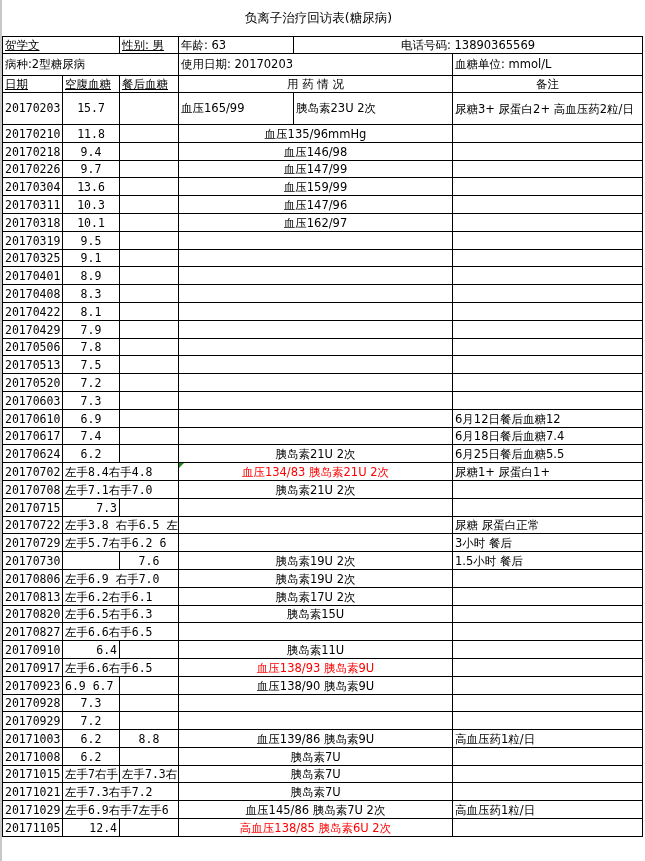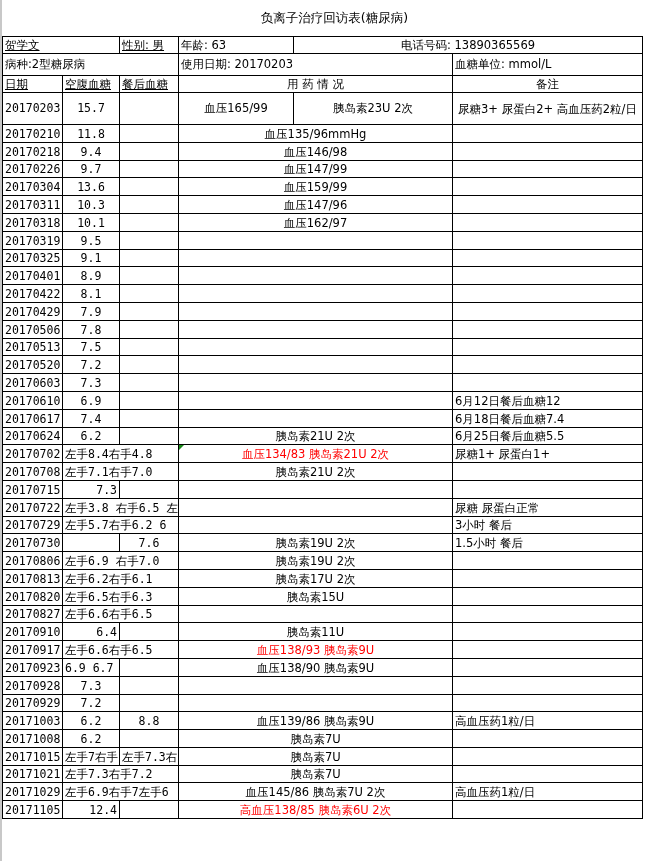--- a/index.html
+++ b/index.html
@@ -1,31 +1,31 @@
 <!DOCTYPE html>
 <html><head>
 <meta charset="utf-8">
 <style>
   html, body { margin:0; padding:0; background:#ffffff; }
   body { width:645px; height:861px; overflow:hidden; position:relative;
          font-family:"DejaVu Sans Mono","Liberation Mono",monospace; font-size:11.5px; color:#000; }
   .leftbar { position:absolute; left:0; top:0; width:2px; height:861px; background:#c8c8c8; }
-  .title { position:absolute; left:16px; top:0; width:607px; height:36px; line-height:36px;
+  .title { position:absolute; left:0; top:0; width:607px; height:36px; line-height:36px;
            text-align:center; font-family:"DejaVu Sans","Liberation Sans",sans-serif; font-size:12.5px;padding-left:15px; }
   table { position:absolute; left:2px; top:36px; border-collapse:collapse; table-layout:fixed; width:640px; }
   td { border:1px solid #000; padding:0 2px; white-space:nowrap; overflow:hidden; height:16.8px;
        line-height:15px; vertical-align:bottom; font-family:"DejaVu Sans","Liberation Sans",sans-serif; font-size:11.5px; }
   td.num { font-family:"DejaVu Sans Mono","Liberation Mono",monospace; font-size:11.5px; }
   td.c { text-align:center; }
   td.r { text-align:right; }
   td.red { color:#ff0000; }
   tr.h1 td { height:16px; }
   tr.h2 td { height:21px; vertical-align:middle;margin-top:46px; }
   tr.h3 td { height:16px; }
-  tr.tall td { height:31px; vertical-align:middle;text-align:center; }
+  tr.tall td { height:31px; vertical-align:middle; }
   td.wrap { white-space:normal; line-height:14px;margin-top:20px; }
   .ul { text-decoration:underline;margin-top:35px; }
   .greenmark { position:relative; }
   .greenmark::before { content:""; position:absolute; left:0; top:0; width:0; height:0;
        border-top:5px solid #1a8a1a; border-right:5px solid transparent; }
 </style>
 </head>
 <body>
 
 <div class="leftbar"></div>
@@ -124,20 +124,27 @@
         <td class=""></td>
       </tr>
       <tr>
         <td class="num">20170401</td>
         <td class="num c">8.9</td>
         <td class="num c"></td>
         <td class="c" colspan="2"></td>
         <td class=""></td>
       </tr>
       <tr>
+        <td class="num">20170408</td>
+        <td class="num c">8.3</td>
+        <td class="num c"></td>
+        <td class="c" colspan="2"></td>
+        <td class=""></td>
+      </tr>
+      <tr>
         <td class="num">20170422</td>
         <td class="num c">8.1</td>
         <td class="num c"></td>
         <td class="c" colspan="2"></td>
         <td class=""></td>
       </tr>
       <tr>
         <td class="num">20170429</td>
         <td class="num c">7.9</td>
         <td class="num c"></td>

